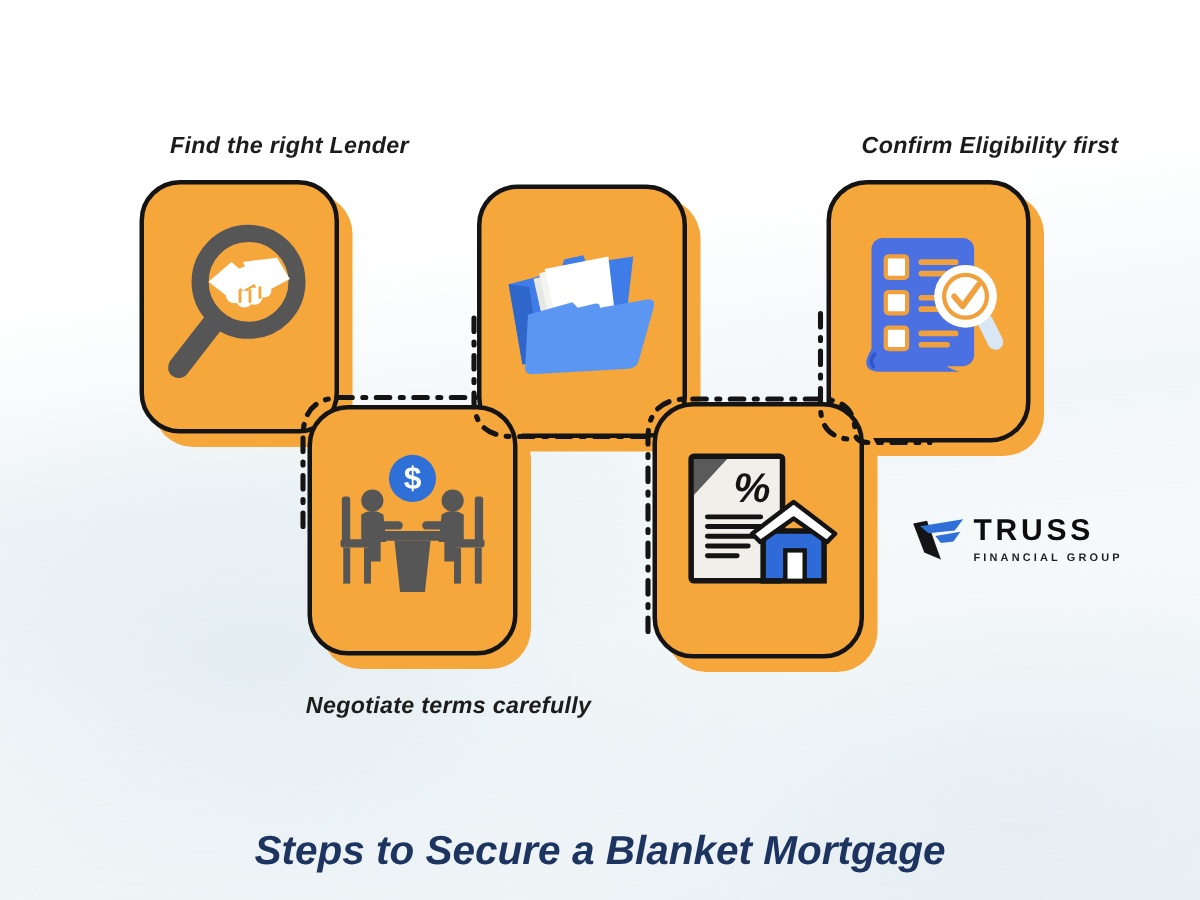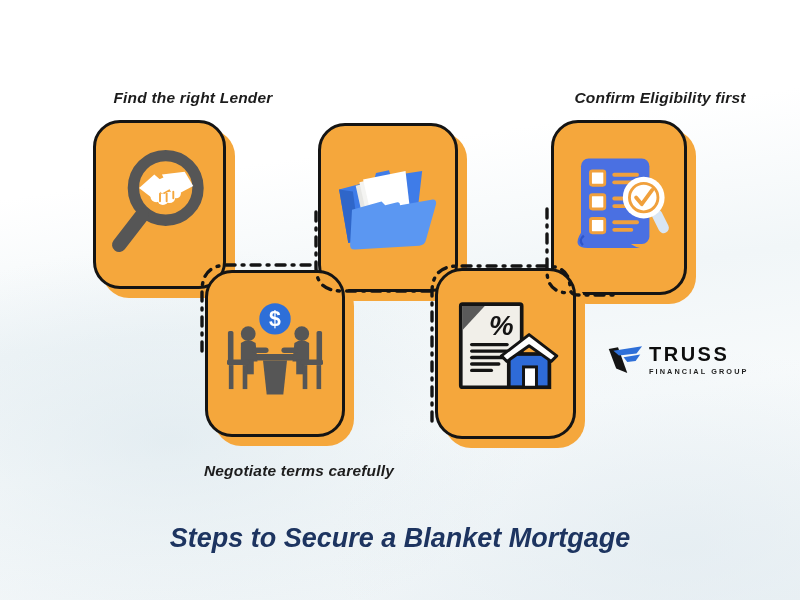--- a/index.html
+++ b/index.html
@@ -29,21 +29,21 @@
     position:absolute;transform:translateX(-50%);white-space:nowrap;z-index:6;
     font:italic 700 15.5px "Liberation Sans",sans-serif;color:#1c1c1c;letter-spacing:.2px;margin-left:28px;
   }
   #label-1{left:165px;top:89px;}
   #label-2{left:399px;top:89px;}
   #label-3{left:632px;top:89px;}
   #label-4{left:271px;top:462px;}
   #label-5{left:545px;top:463px;}
 
   #main-title{
-    position:absolute;left:400px;top:523px;transform:translateX(-50%);white-space:nowrap;z-index:6;
+    position:absolute;left:400px;top:552px;transform:translateX(-50%);white-space:nowrap;z-index:6;
     font:italic 700 27px "Liberation Sans",sans-serif;color:#1d3460;
   }
 
   #logo{position:absolute;left:606px;top:344px;display:flex;align-items:flex-start;z-index:6;}
   #logo .logo-text{margin-left:6px;display:flex;flex-direction:column;}
   #logo .logo-name{font:700 20px "Liberation Sans",sans-serif;color:#0d0d0d;letter-spacing:2.5px;line-height:20px;}
   #logo .logo-subtitle{font:700 7.3px "Liberation Sans",sans-serif;color:#1f1f1f;letter-spacing:2.1px;margin-top:3px;}
 </style>
 </head>
 <body>

